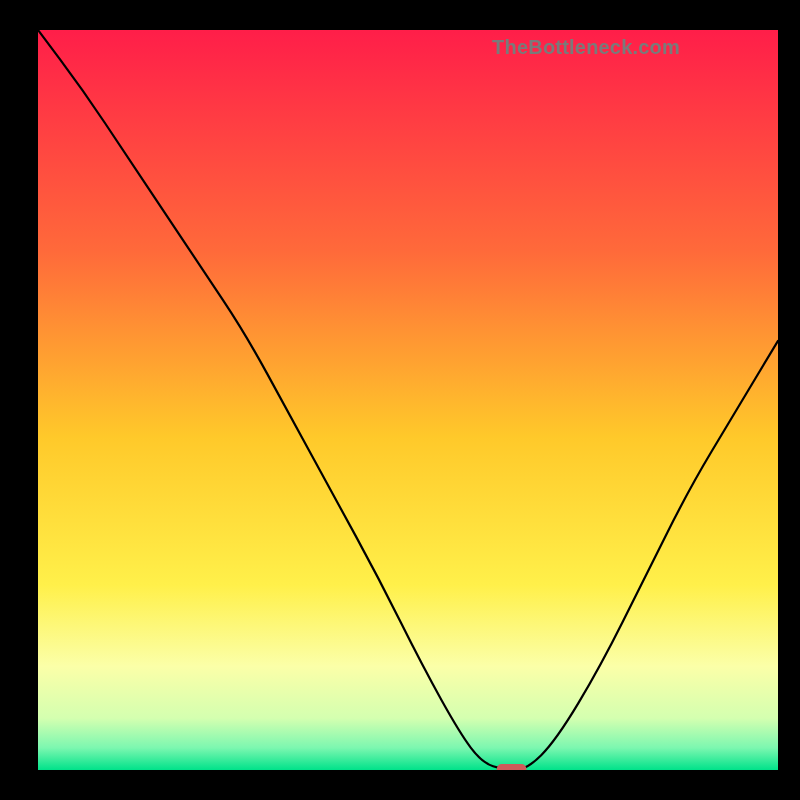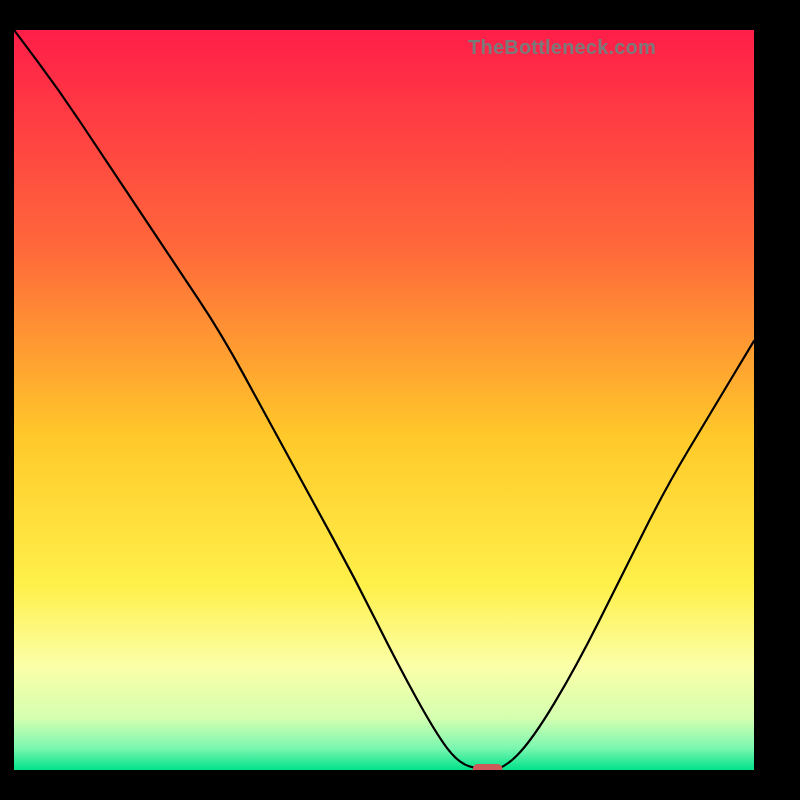--- a/index.html
+++ b/index.html
@@ -5,21 +5,21 @@
   html, body {
     margin: 0;
     padding: 0;
     width: 800px;
     height: 800px;
     background: #000;
     overflow: hidden;
   }
   .frame {
     position: absolute;
-    left: 14px;
+    left: 38px;
     top: 30px;
     width: 652px;
     height: 740px;
     background: #bef264;
   }
   .plot {
     position: absolute;
     left: 0;
     top: 0;
     width: 740px;

